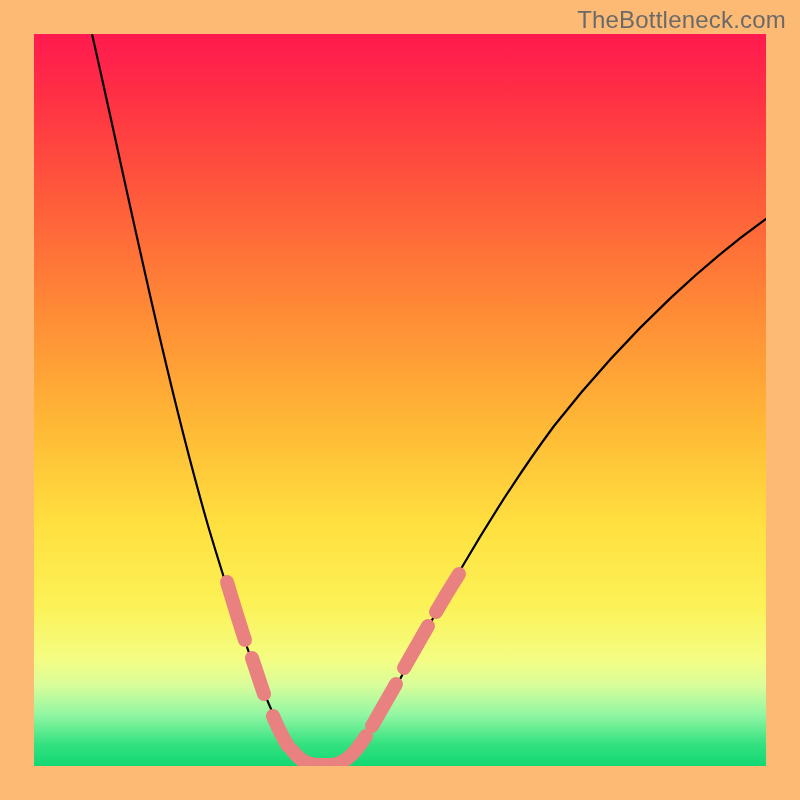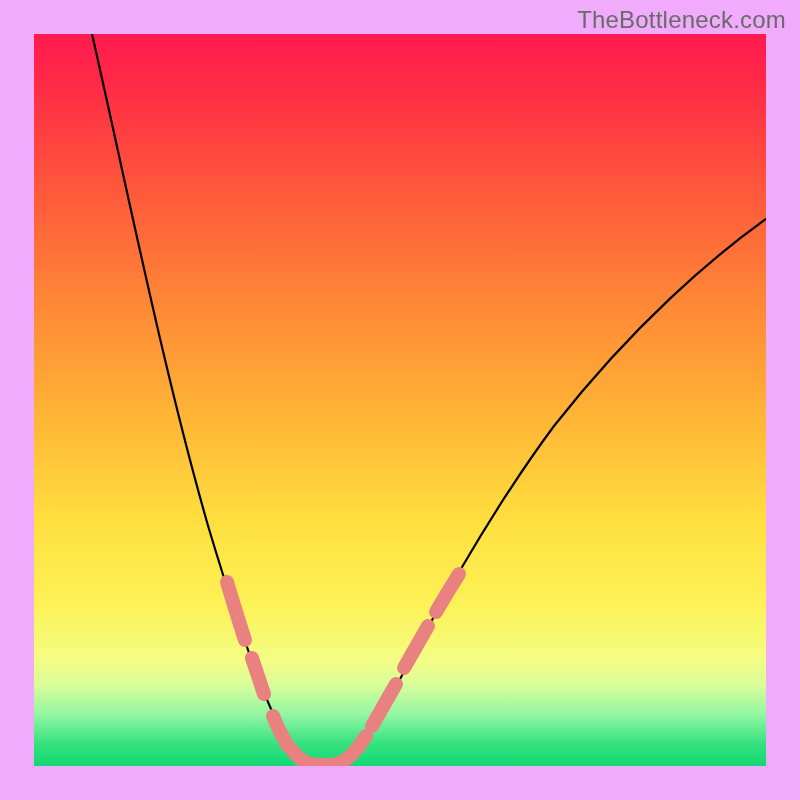--- a/index.html
+++ b/index.html
@@ -8,21 +8,21 @@
     width: 800px;
     height: 800px;
     background: #000;
     overflow: hidden;
     font-family: Arial, Helvetica, sans-serif;
   }
   .outer {
     position: relative;
     width: 800px;
     height: 800px;
-    background: #f0abfc;
+    background: #fdba74;
   }
   .watermark {
     position: absolute;
     top: 6px;
     right: 14px;
     color: #6a6a6a;
     font-size: 24px;
     font-weight: 400;
     letter-spacing: 0.2px;
     z-index: 20;

